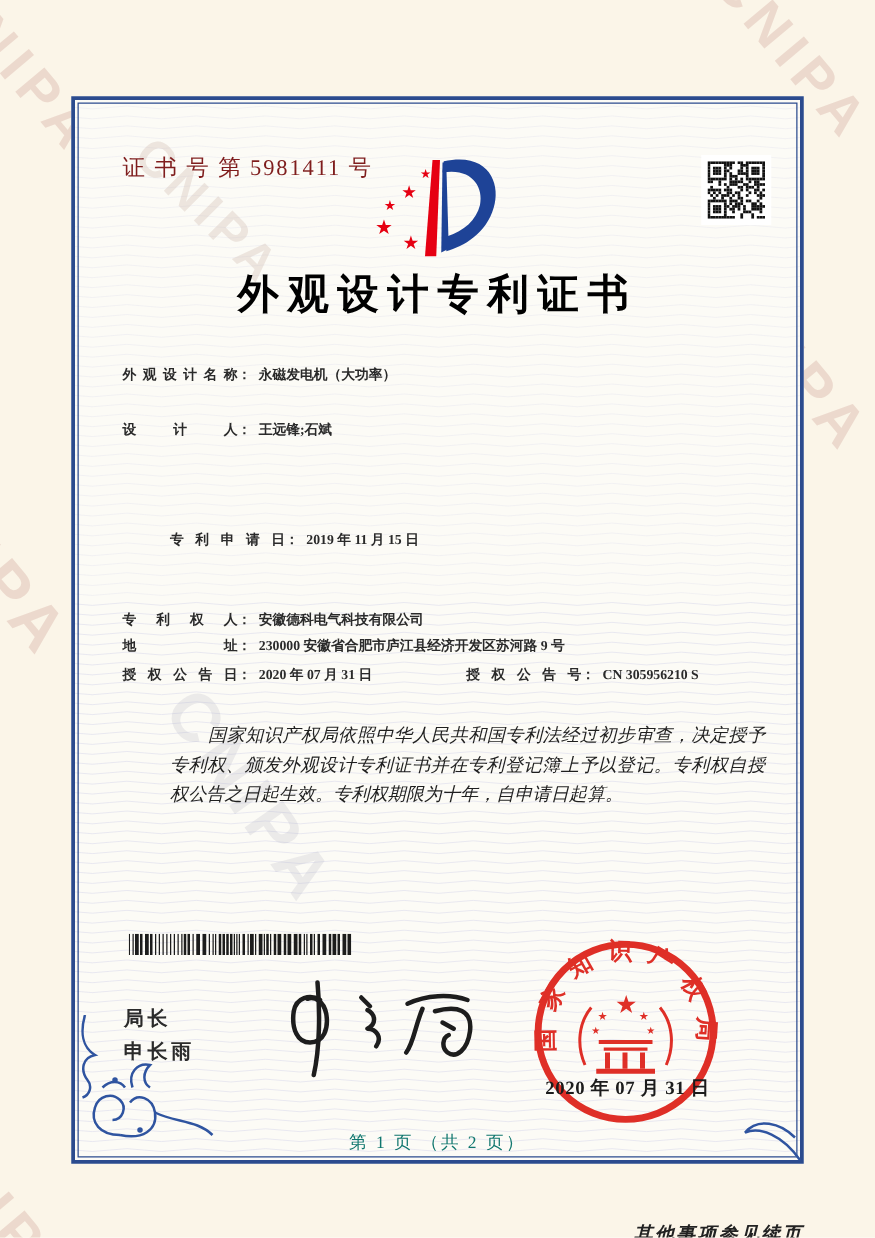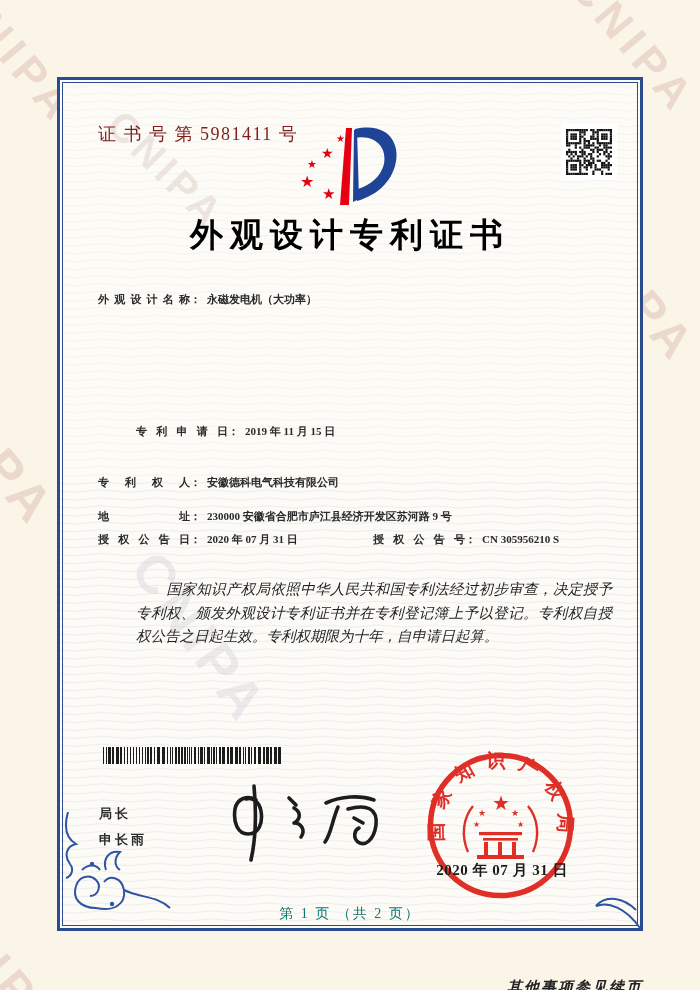--- a/index.html
+++ b/index.html
@@ -48,36 +48,36 @@
     font-size:33px; font-weight:700; color:#000000; letter-spacing:7px;
   }
   
   .field { position:absolute; left:38px; font-size:11px; font-weight:600; color:#2a2a2a; white-space:nowrap; }
   .field .lbl {
     display:inline-block; width:92px; text-align:justify; text-align-last:justify;
     text-justify:inter-character; vertical-align:bottom;
   }
   .field .colon { margin-right:6px; }
   .f1 { top:212px; } .f2 { top:256px; } .f3 { top:300px; }
-  .f4 { top:344px;margin-left:38px; } .f5 { top:395px; } .f6 { top:429px; }
+  .f4 { top:344px;margin-left:38px; } .f5 { top:408px; } .f6 { top:429px; }
   .f7 { top:452px; }
   .grant-no { position:absolute; left:275px; top:0; white-space:nowrap; }
   
   .paras { position:absolute; left:38px; top:498px; width:514px; }
   .paras p {
     font-size:14.5px; line-height:23.5px; text-indent:2.1em;
     font-style:italic; font-weight:500; color:#1f1f1f; text-align:justify;margin-left:38px;
   }
   
   .barcode { position:absolute; left:43px; top:667px; width:178px; height:17px; }
   .barcode svg { width:100%; height:100%; display:block; }
   
   .signer-title, .signer-name {
     position:absolute; left:39px; font-family:"Liberation Sans", sans-serif;
-    font-size:13px; font-weight:600; color:#2b2b2b; letter-spacing:3px;
+    font-size:16px; font-weight:600; color:#2b2b2b; letter-spacing:3px;
   }
   .signer-title { top:725px; }
   .signer-name  { top:751px; }
   .signature { position:absolute; left:148px; top:700px; width:190px; height:88px; }
   
   .seal { position:absolute; left:363px; top:668px; width:155px; height:155px; opacity:.93; }
   .seal-date {
     position:absolute; left:368px; top:781px; width:148px; text-align:center;
     font-size:15px; font-weight:700; color:#1c1c1c; letter-spacing:.5px; white-space:nowrap;
   }
@@ -473,20 +473,23 @@
         <rect x="41.62" y="43.81" width="2.19" height="2.19" fill="#111"></rect>
         <rect x="43.81" y="43.81" width="2.19" height="2.19" fill="#111"></rect>
       </svg>
     </div>
 
   <div class="title">外观设计专利证书</div>
 
   <div class="field f1">
     <span class="lbl">外观设计名称</span><span class="colon">：</span><span>永磁发电机（大功率）</span>
   </div>
+  <div class="field f2">
+    <span class="lbl">设计人</span><span class="colon">：</span><span>王远锋;石斌</span>
+  </div>
   <div class="field f4">
     <span class="lbl">专利申请日</span><span class="colon">：</span><span>2019 年 11 月 15 日</span>
   </div>
   <div class="field f5">
     <span class="lbl">专利权人</span><span class="colon">：</span><span>安徽德科电气科技有限公司</span>
   </div>
   <div class="field f6">
     <span class="lbl">地址</span><span class="colon">：</span><span>230000 安徽省合肥市庐江县经济开发区苏河路 9 号</span>
   </div>
   <div class="field f7">

